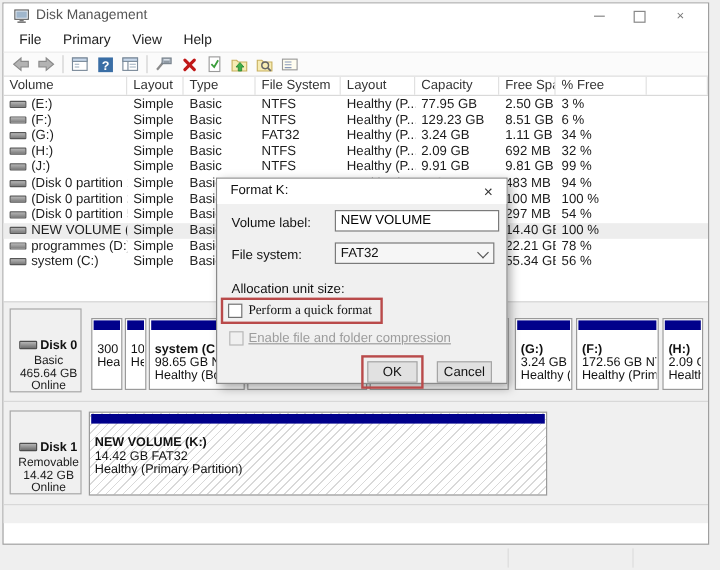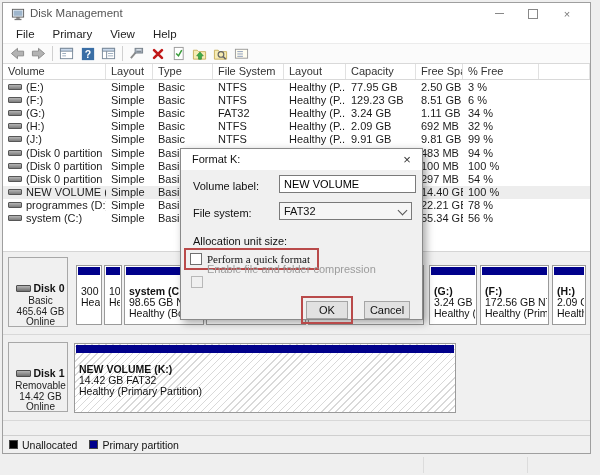--- a/index.html
+++ b/index.html
@@ -617,26 +617,20 @@
       <div class="ptext" style="top:20px;">
                 <div class="pline b">NEW VOLUME  (K:)</div>
                 <div class="pline">14.42 GB FAT32</div>
                 <div class="pline">Healthy (Primary Partition)</div>
               </div>
             </div>
           </div>
      </div>
       </div>
 
-    <div class="legend">
-        <span class="lgsq" style="background:#000000"></span>
-     <span class="lglabel">Unallocated</span>
-        <span class="lgsq" style="background:#00008b"></span>
-     <span class="lglabel">Primary partition</span>
-      </div>
   </div>
 
   <div class="dialog">
     <div class="dlgtitle">
       <span class="txt">Format K:</span>
       <span class="dlgclose">×</span>
     </div>
 
     <label class="frow-label" style="top:31px;left:12px;">Volume label:</label>
     <input class="dlg-input" style="top: 26px;" value="NEW VOLUME">
@@ -647,21 +641,21 @@
       <span class="chev"></span>
     </div>
 
     <label class="frow-label" style="top:86px;left:12px;">Allocation unit size:</label>
 
     <div class="hlbox" style="left:3px;top:99px;width:135px;height:22px;"></div>
     <span class="chk" style="left:9px;top:104px;"></span>
     <span class="chklabel" style="left:26px;top:104px;font-family:Liberation Serif, serif;">Perform a quick format</span>
 
     <span class="chk disabled" style="left:10px;top:127px;"></span>
-    <span class="chklabel disabled" style="left:26px;top:114px;">Enable file and folder compression</span>
+    <span class="chklabel disabled" style="left:26px;top:127px;text-decoration:underline;">Enable file and folder compression</span>
 
     <div class="hlbox" style="left:120px;top:147px;width:52px;height:28px;"></div>
     <button class="dlg-btn" style="left:125px;top:152px;width:42px;">OK</button>
     <button class="dlg-btn" style="left:183px;top:152px;width:46px;">Cancel</button>
   </div>
 
   <div class="bstripline" style="left:423px;"></div>
   <div class="bstripline" style="left:527px;"></div>
 </div>
 

